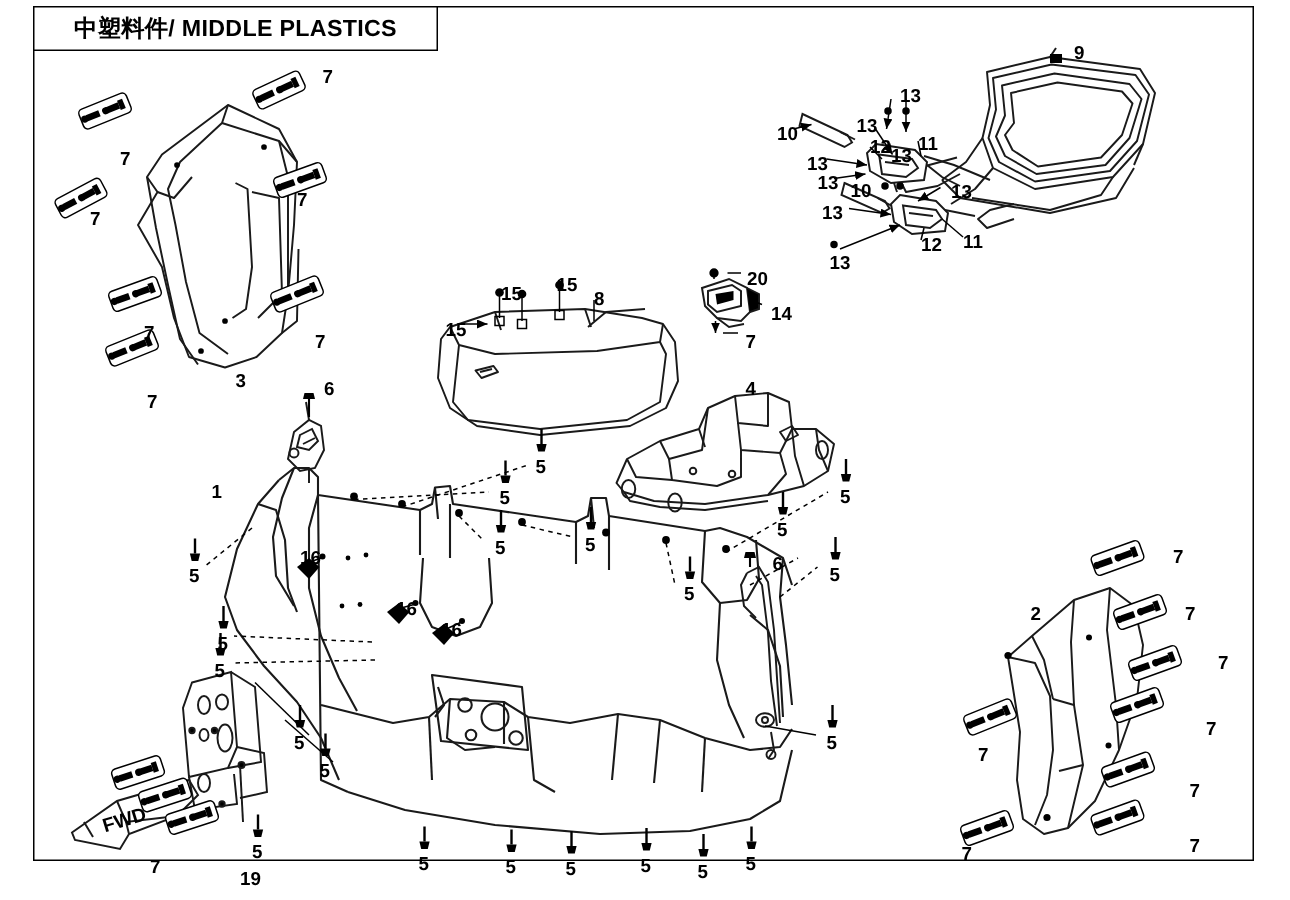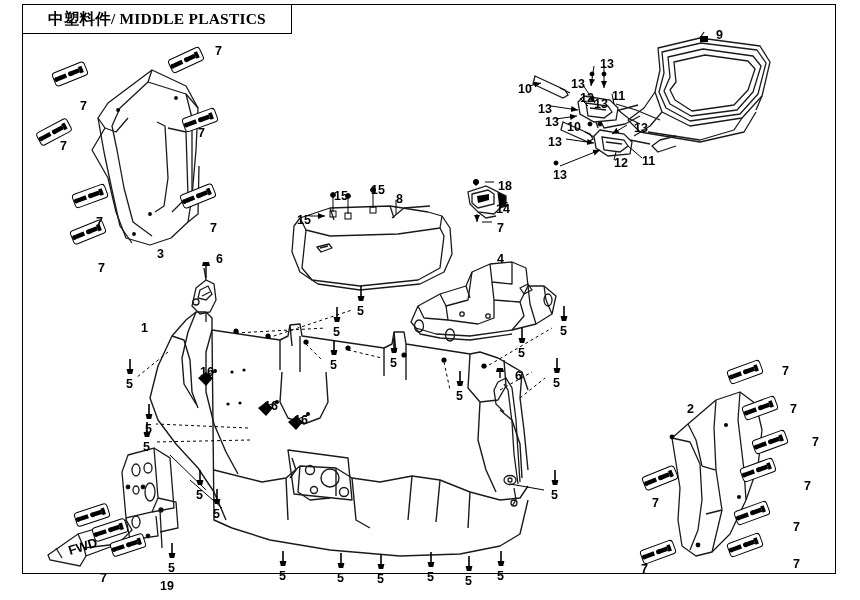--- a/index.html
+++ b/index.html
@@ -6,21 +6,21 @@
   body{width:860px;height:600px;overflow:hidden;
        font-family:"Liberation Sans",sans-serif;color:#000;}
   #root{position:relative;width:860px;height:600px;}
   #frame{position:absolute;left:22px;top:4px;width:814px;height:570px;
          border:1.5px solid #000;box-sizing:border-box;}
   #title-box{position:absolute;left:22px;top:4px;width:270px;height:30px;
              border:1.5px solid #000;box-sizing:border-box;
              display:flex;align-items:center;justify-content:center;
              background:#fff;z-index:6;}
   #title-text{font-size:15.5px;font-weight:bold;letter-spacing:.2px;
-              white-space:nowrap;font-family:Liberation Serif, serif;}
+              white-space:nowrap;}
   svg#art{position:absolute;left:0;top:0;width:860px;height:600px;}
   .lbl{position:absolute;font-size:12.5px;font-weight:bold;line-height:1;
        z-index:5;user-select:none;}
 </style>
 </head>
 <body>
 
 <div id="root">
 
   <div id="frame"></div>
@@ -362,22 +362,22 @@
       <div class="lbl" style="left: 612px; top: 90px;">11</div>
       <div class="lbl" style="left: 594px; top: 98px;">13</div>
       <div class="lbl" style="left: 538px; top: 103px;">13</div>
       <div class="lbl" style="left: 545px; top: 116px;">13</div>
       <div class="lbl" style="left: 567px; top: 121px;">10</div>
       <div class="lbl" style="left: 548px; top: 136px;">13</div>
       <div class="lbl" style="left: 634px; top: 122px;">13</div>
       <div class="lbl" style="left: 614px; top: 157px;">12</div>
       <div class="lbl" style="left: 642px; top: 155px;">11</div>
       <div class="lbl" style="left: 553px; top: 169px;">13</div>
-      <div class="lbl" style="left: 498px; top: 180px;">18</div>
-      <div class="lbl" style="left: 496px; top: 203px;">14</div>
+      <div class="lbl" style="left: 498px; top: 180px;">20</div>
+      <div class="lbl" style="left: 514px; top: 203px;">14</div>
       <div class="lbl" style="left: 497px; top: 222px;">7</div>
       <div class="lbl" style="left: 334px; top: 190px;">15</div>
       <div class="lbl" style="left: 371px; top: 184px;">15</div>
       <div class="lbl" style="left: 396px; top: 193px;">8</div>
       <div class="lbl" style="left: 297px; top: 214px;">15</div>
       <div class="lbl" style="left: 497px; top: 253px;">4</div>
       <div class="lbl" style="left: 216px; top: 253px;">6</div>
       <div class="lbl" style="left: 141px; top: 322px;">1</div>
       <div class="lbl" style="left: 333px; top: 326px;">5</div>
       <div class="lbl" style="left: 357px; top: 305px;">5</div>

